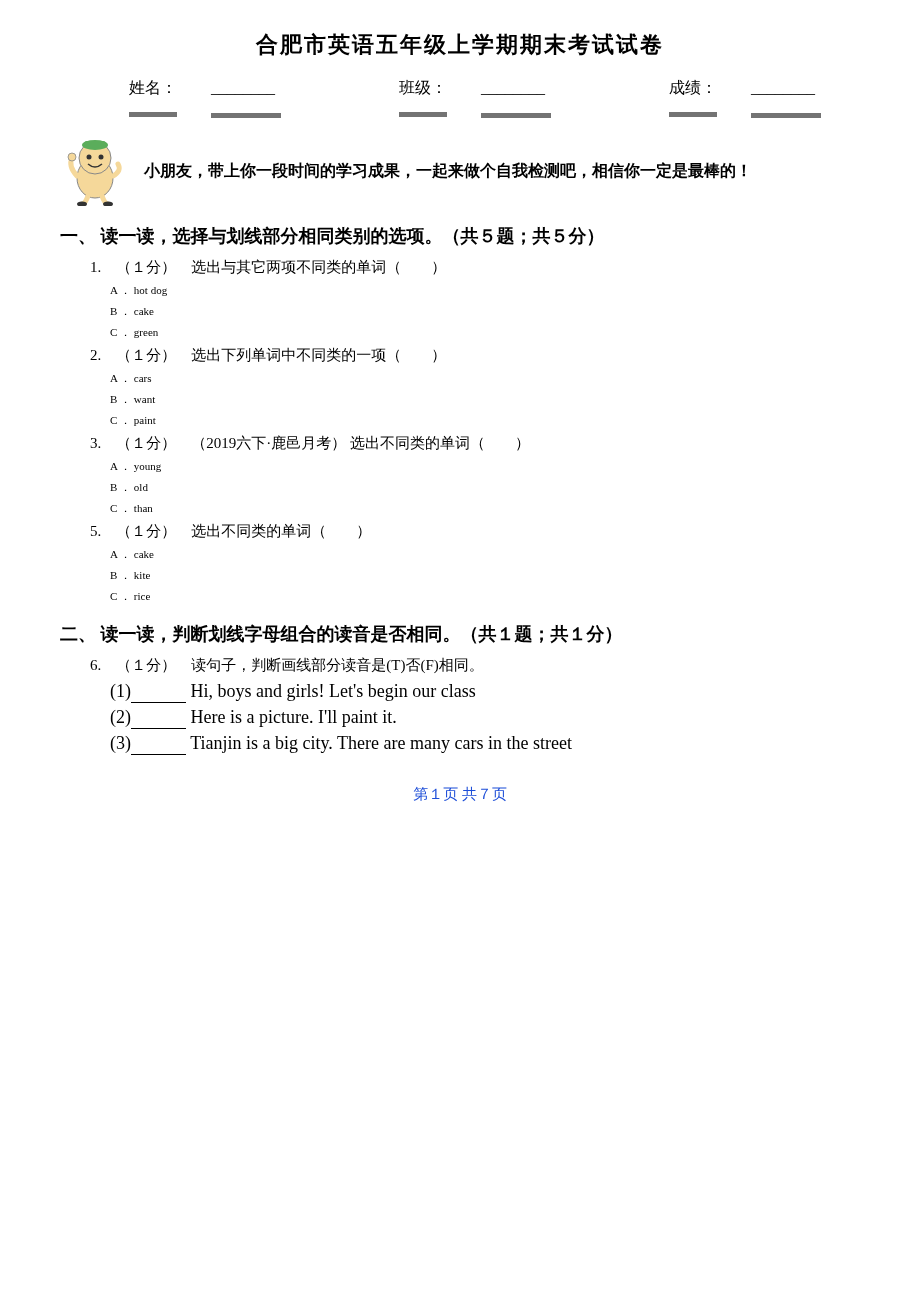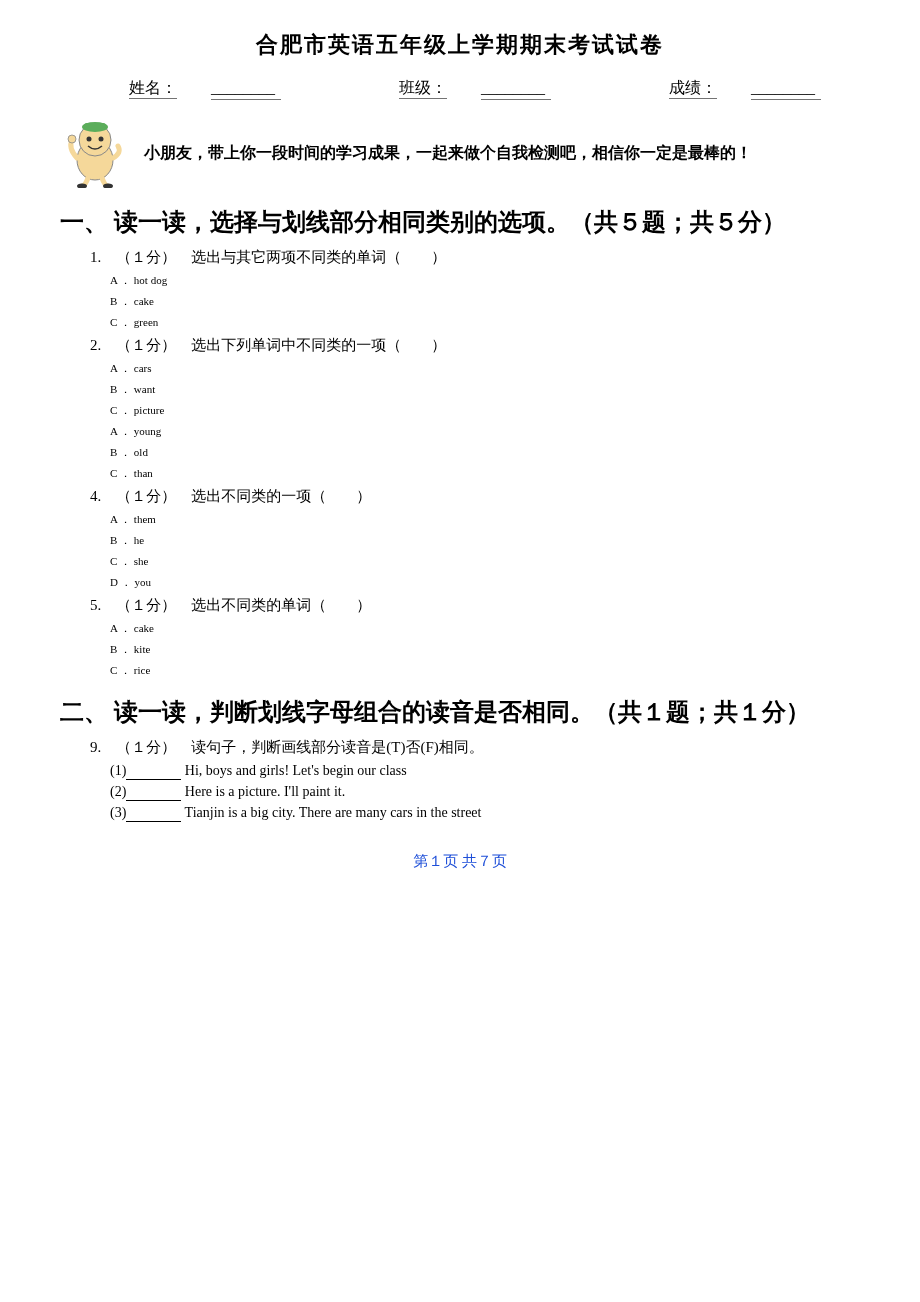--- a/index.html
+++ b/index.html
@@ -24,42 +24,42 @@
       letter-spacing: 2px;
     }
     .header-info {
       display: flex;
       justify-content: center;
       gap: 80px;
       margin-bottom: 18px;
       font-size: 16px;
     }
     .header-info span {
-      border-bottom: 1px solid #737373;
-      padding-bottom: 2px;
+      border-bottom: 5px solid #737373;
+      padding-bottom: 16px;
       min-width: 70px;
       margin-left: 34px;
     }
     .mascot-row {
       display: flex;
       align-items: center;
       margin-bottom: 18px;
     }
     .mascot-svg {
       width: 70px;
       height: 70px;
       margin-right: 14px;
       flex-shrink: 0;
     }
     .intro-text {
       font-size: 16px;
       font-weight: bold;
     }
     .section-title {
-      font-size: 24px;
+      font-size: 18px;
       font-weight: bold;
       margin: 18px 0 10px 0;
       display: flex;
       align-items: center;
       gap: 8px;
     }
     .question-block {
       margin-left: 30px;
       margin-bottom: 6px;
     }
@@ -80,21 +80,21 @@
     }
     .page-footer {
       text-align: center;
       margin-top: 30px;
       font-size: 15px;
       color: #1d4ed8;
     }
     .sentence-block {
       margin-left: 20px;
       margin-bottom: 4px;
-      font-size: 14px;
+      font-size: 18px;
       font-family: "Times New Roman", "SimSun", serif;
     }
     .sentence-blank {
       display: inline-block;
       border-bottom: 1px solid #000;
       min-width: 55px;
     }
   </style>
 </head>
 <body>
@@ -152,49 +152,43 @@
     <div class="question-block">
       <div class="question-title">1.　（１分）　选出与其它两项不同类的单词（　　）</div>
       <div class="option-line">A ． hot dog</div>
       <div class="option-line">B ． cake</div>
       <div class="option-line">C ． green</div>
     </div>
     <div class="question-block">
       <div class="question-title">2.　（１分）　选出下列单词中不同类的一项（　　）</div>
       <div class="option-line">A ． cars</div>
       <div class="option-line">B ． want</div>
-      <div class="option-line">C ． picture</div>
+      <div class="option-line">C ． paint</div>
     </div>
     <div class="question-block">
+      <div class="question-title">3.　（１分）　（2019六下·鹿邑月考） 选出不同类的单词（　　）</div>
       <div class="option-line">A ． young</div>
       <div class="option-line">B ． old</div>
       <div class="option-line">C ． than</div>
-    </div>
-    <div class="question-block">
-      <div class="question-title">4.　（１分）　选出不同类的一项（　　）</div>
-      <div class="option-line">A ． them</div>
-      <div class="option-line">B ． he</div>
-      <div class="option-line">C ． she</div>
-      <div class="option-line">D ． you</div>
     </div>
     <div class="question-block">
       <div class="question-title">5.　（１分）　选出不同类的单词（　　）</div>
       <div class="option-line">A ． cake</div>
       <div class="option-line">B ． kite</div>
       <div class="option-line">C ． rice</div>
     </div>
   </div>
 
 <div class="section-title">
   <span>二、 读一读，判断划线字母组合的读音是否相同。（共１题；共１分）</span>
 </div>
 
 <div id="section2-questions">
     <div class="question-block">
-      <div class="question-title">9.　（１分）　读句子，判断画线部分读音是(T)否(F)相同。</div>
+      <div class="question-title">6.　（１分）　读句子，判断画线部分读音是(T)否(F)相同。</div>
       <div class="sentence-block"><span>(1)</span><span class="sentence-blank">&nbsp;&nbsp;&nbsp;&nbsp;&nbsp;&nbsp;&nbsp;&nbsp;</span><span> Hi, boys and girls! Let's begin our class</span></div>
       <div class="sentence-block"><span>(2)</span><span class="sentence-blank">&nbsp;&nbsp;&nbsp;&nbsp;&nbsp;&nbsp;&nbsp;&nbsp;</span><span> Here is a picture. I'll paint it.</span></div>
       <div class="sentence-block"><span>(3)</span><span class="sentence-blank">&nbsp;&nbsp;&nbsp;&nbsp;&nbsp;&nbsp;&nbsp;&nbsp;</span><span> Tianjin is a big city. There are many cars in the street</span></div>
     </div>
   </div>
 
 <div class="page-footer">
   <span>第１页 共７页</span>
 </div>
 

